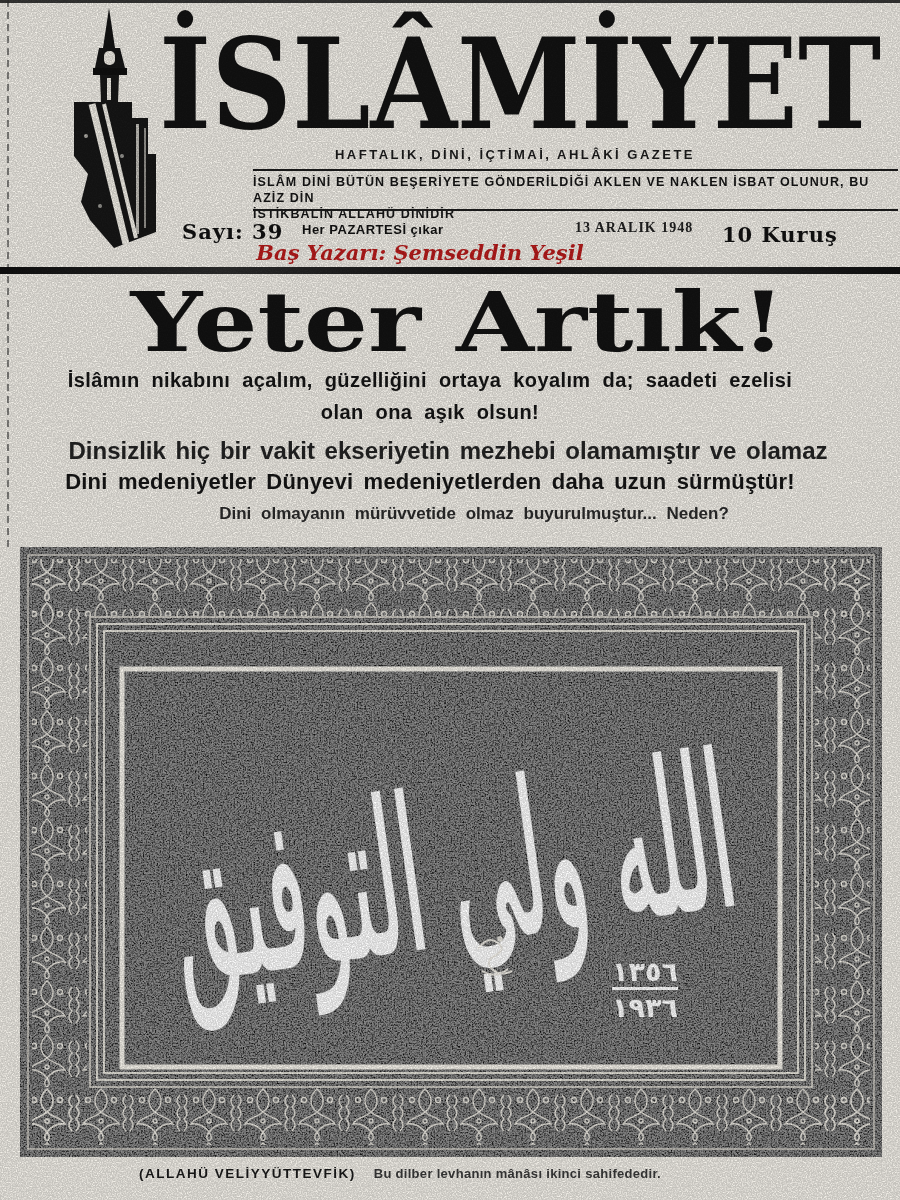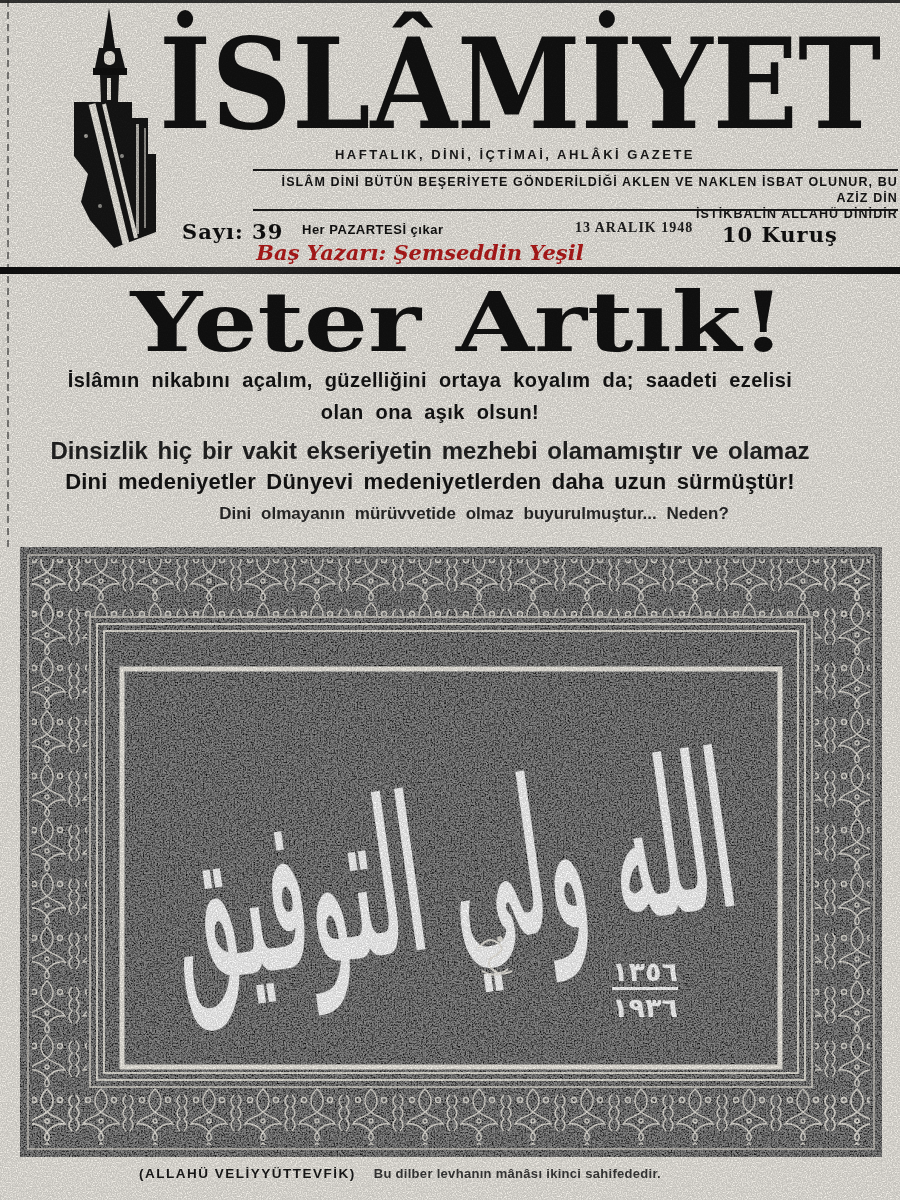--- a/index.html
+++ b/index.html
@@ -19,40 +19,40 @@
   .left-edge{position:absolute;top:0;left:7px;width:2px;height:548px;opacity:.55;
     background:repeating-linear-gradient(#2a2a2a 0 7px, transparent 7px 12px);}
   
   .minaret{position:absolute;left:52px;top:6px;}
   .brand-svg{position:absolute;left:150px;top:2px;}
   .brand-svg text{font-family:"DejaVu Serif","Liberation Serif",serif;font-weight:bold;fill:#131313;}
   .subtitle{position:absolute;left:150px;top:147px;width:730px;text-align:center;
     font-size:13px;font-weight:bold;letter-spacing:2.5px;color:#1b1b1b;}
   .motto-rule{position:absolute;left:253px;width:645px;height:2px;background:#1d1d1d;}
   .r1{top:169px;} .r2{top:209px;}
-  .motto{position:absolute;left:253px;top:174px;width:645px;text-align:right;
+  .motto{position:absolute;left:253px;top:174px;width:645px;text-align:left;
     font-size:12.5px;font-weight:bold;line-height:16px;letter-spacing:1.1px;color:#161616;}
   .issue{position:absolute;left:182px;top:219px;font-family:"DejaVu Serif",serif;
     font-size:21px;font-weight:bold;letter-spacing:1px;}
   .sched{position:absolute;left:302px;top:222px;font-size:13px;font-weight:bold;letter-spacing:.5px;}
   .pubdate{position:absolute;left:575px;top:220px;font-family:"Liberation Serif",serif;
     font-size:14px;font-weight:bold;letter-spacing:1px;color:#222;}
   .price{position:absolute;left:722px;top:222px;font-family:"DejaVu Serif",serif;
     font-size:21px;font-weight:bold;letter-spacing:1px;}
   .editor{position:absolute;left:0;top:240px;width:840px;text-align:center;
     font-family:"DejaVu Serif",serif;font-style:italic;font-weight:bold;font-size:21px;color:#b91c1c;}
   .heavy-rule{position:absolute;top:267px;left:0;width:900px;height:7px;
     background:linear-gradient(90deg,#101010,#2e2e2e 25%,#121212 55%,#262626 80%,#101010);}
   
   .headline-svg{position:absolute;left:118px;top:280px;}
   .headline-svg text{font-family:"DejaVu Serif","Liberation Serif",serif;font-weight:bold;fill:#131313;}
   .deck{position:absolute;left:0;width:860px;text-align:center;margin:0;color:#161616;}
   .deck1a{top:369px;font-size:20px;font-weight:bold;word-spacing:6px;letter-spacing:.4px;}
   .deck1b{top:401px;font-size:20px;font-weight:bold;word-spacing:6px;letter-spacing:.4px;}
-  .deck2{top:437px;font-size:24px;font-weight:bold;word-spacing:3px;color:#242424;}
+  .deck2{top:437px;font-size:24px;font-weight:bold;word-spacing:3px;color:#242424;margin-left:18px;}
   .deck3{top:469px;font-size:22px;font-weight:bold;word-spacing:4px;letter-spacing:.2px;}
   .deck4{top:504px;font-size:17px;font-weight:bold;word-spacing:5px;color:#2b2b2b;padding-left:44px;}
   
   .frame-svg{position:absolute;left:20px;top:547px;}
   .frame-svg text{font-family:"DejaVu Sans",sans-serif;}
   
   .caption{position:absolute;top:1166px;left:0;width:800px;display:flex;
     justify-content:center;align-items:baseline;gap:18px;}
   .cap-name{font-size:13.5px;font-weight:bold;letter-spacing:1.5px;color:#1a1a1a;}
   .cap-note{font-size:13px;font-weight:bold;color:#3a3a3a;letter-spacing:.3px;}

